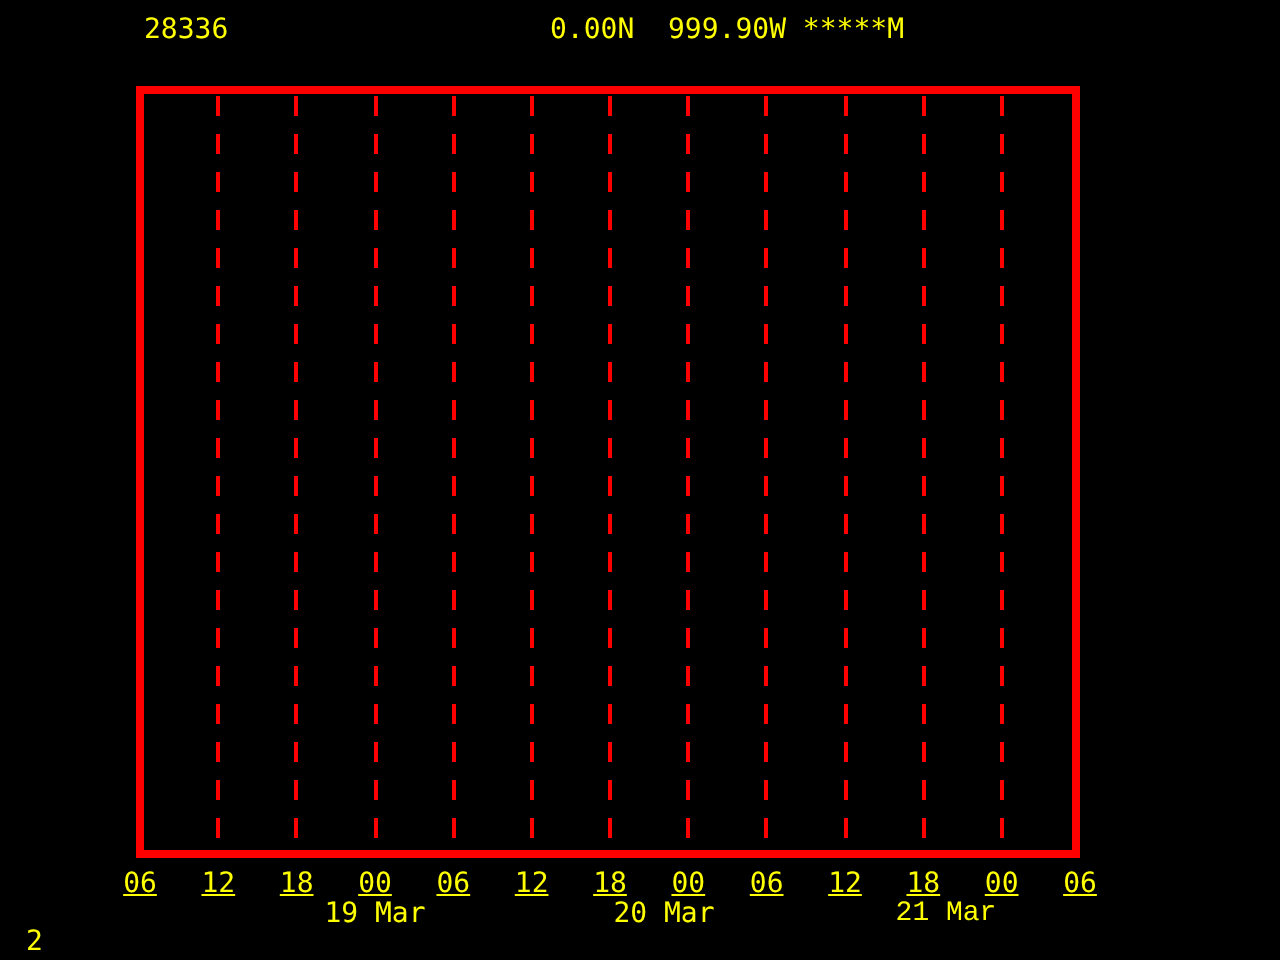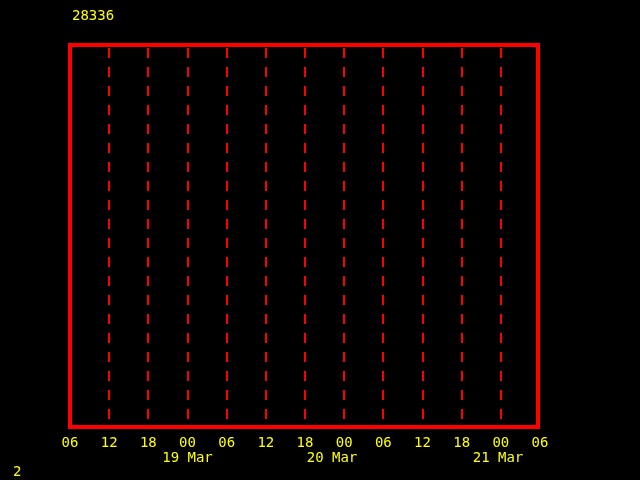--- a/index.html
+++ b/index.html
@@ -34,39 +34,41 @@
     background:repeating-linear-gradient(
       180deg,
       var(--frame) 0px, var(--frame) 10px,
       transparent 10px, transparent 19px
     );
   }
   .tick-label{
     position:absolute;
     top:435px;
     transform:translateX(-50%);
+    text-decoration:underline;
   }
   .date-label{
     position:absolute;
     top:450px;
     transform:translateX(-50%);
     text-align:right;
   }
   .station-id{left:72px;top:8px;}
   .station-location{left:275px;top:8px;}
   .time-range{left:62px;top:23px;}
   .page-num{left:13px;top:464px;}
 </style>
 </head>
 <body>
 
 <div class="screen">
 
   <span class="txt station-id">28336</span>
 
+  <span class="txt station-location">0.00N  999.90W *****M</span>
 
 
   <div class="plot-frame"></div>
 
   <div id="gridlines">
       <div class="gridline" style="left: 108.167px;"></div>
       <div class="gridline" style="left: 147.333px;"></div>
       <div class="gridline" style="left: 186.5px;"></div>
       <div class="gridline" style="left: 225.667px;"></div>
       <div class="gridline" style="left: 264.833px;"></div>
@@ -87,18 +89,18 @@
       <span class="tick-label" style="left: 265.833px;">12</span>
       <span class="tick-label" style="left: 305px;">18</span>
       <span class="tick-label" style="left: 344.167px;">00</span>
       <span class="tick-label" style="left: 383.333px;">06</span>
       <span class="tick-label" style="left: 422.5px;">12</span>
       <span class="tick-label" style="left: 461.667px;">18</span>
       <span class="tick-label" style="left: 500.833px;">00</span>
       <span class="tick-label" style="left: 540px;">06</span>
       <span class="date-label" style="left: 187.5px;">19 Mar</span>
       <span class="date-label" style="left: 332px;">20 Mar</span>
-      <span class="date-label" style="left: 498px;">21 Mar</span>
+      <span class="date-label" style="left: 473px; font-family: Liberation Mono, monospace;">21 Mar</span>
     </div>
 
   <span class="txt page-num">2</span>
 
 </div>
 
 </body></html>

